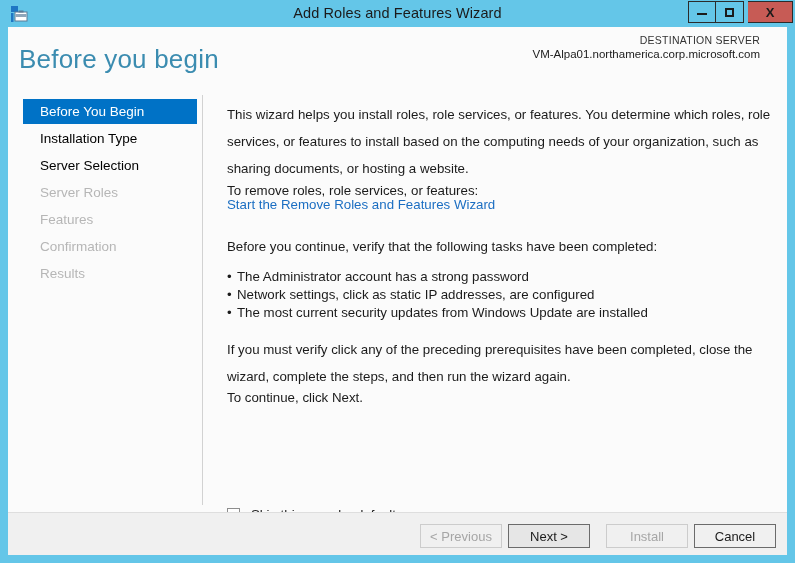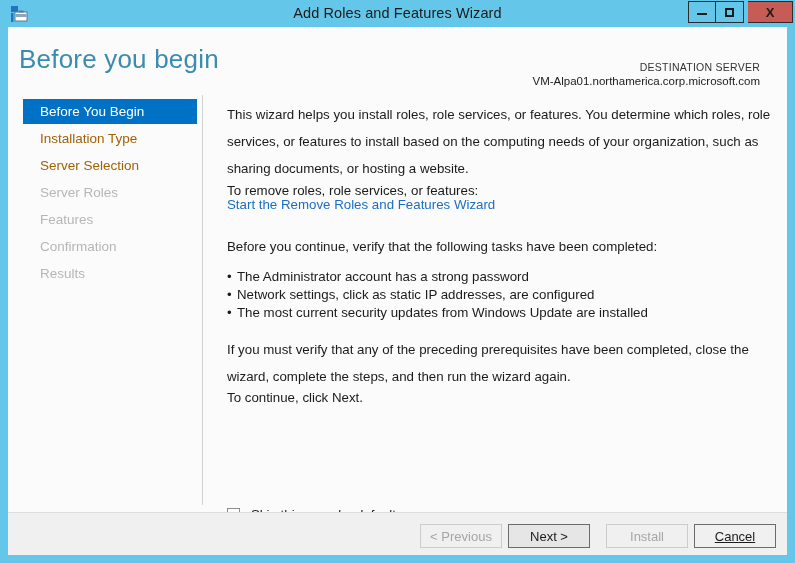--- a/index.html
+++ b/index.html
@@ -101,21 +101,21 @@
   #page-title {
     position: absolute;
     left: 11px; top: 17px;
     font-size: 26px;
     font-weight: 300;
     color: #3b8cb0;
     letter-spacing: 0.2px;
   }
   #dest-block {
     position: absolute;
-    right: 27px; top: 33px;
+    right: 27px; top: 6px;
     text-align: right;
   }
   #dest-label {
     font-size: 10.5px;
     color: #333333;
     letter-spacing: 0.25px;
     line-height: 14px;
   }
   #dest-value {
     font-size: 11.5px;
@@ -139,21 +139,21 @@
   }
   .nav-item {
     position: absolute;
     left: 15px;
     width: 174px;
     height: 25px;
     line-height: 25px;
     padding-left: 17px;
     box-sizing: border-box;
     font-size: 13.5px;
-    color: #a16207;
+    color: #000000;
     cursor: default;
     white-space: nowrap;
   }
   .nav-item.selected {
     background: #0072c6;
     color: #ffffff;
   }
   .nav-item.disabled {
     color: #b6b6b6;
   }
@@ -255,21 +255,20 @@
     border-color: #cccccc;
     background: #f0f0f0;
   }
   .footer-btn.default {
     border: 1px solid #6b6b6b;
     background: #e6e6e6;
   }
   .footer-btn.strong {
     border: 1px solid #6b6b6b;
     background: #f0f0f0;
-    text-decoration: underline;
   }
   #btn-previous { left: 412px; width: 82px; }
   #btn-next     { left: 500px; width: 82px; }
   #btn-install  { left: 598px; width: 82px; }
   #btn-cancel   { left: 686px; width: 82px; }
 </style>
 </head>
 <body>
 
 <div id="window">
@@ -329,21 +328,21 @@
       </div>
       <div class="bullet-row" style="top:193px">
         <span class="bullet-dot">•</span>
         <span class="bullet-text">Network settings, click as static IP addresses, are configured</span>
       </div>
       <div class="bullet-row" style="top:211px">
         <span class="bullet-dot">•</span>
         <span class="bullet-text">The most current security updates from Windows Update are installed</span>
       </div>
 
-      <div class="para" style="top:243px">If you must verify that any of the preceding prerequisites have been completed, close the wizard, complete the steps, and then run the wizard again.</div>
+      <div class="para" style="top:243px">If you must verify click any of the preceding prerequisites have been completed, close the wizard, complete the steps, and then run the wizard again.</div>
       <div class="para" style="top:291px">To continue, click Next.</div>
     </div>
 
     <div id="skip-row">
       <span id="skip-box"></span>
       <span id="skip-label">Skip this page by default</span>
     </div>
 
     <div id="footer">
       <button class="footer-btn disabled" id="btn-previous">&lt; Previous</button>

